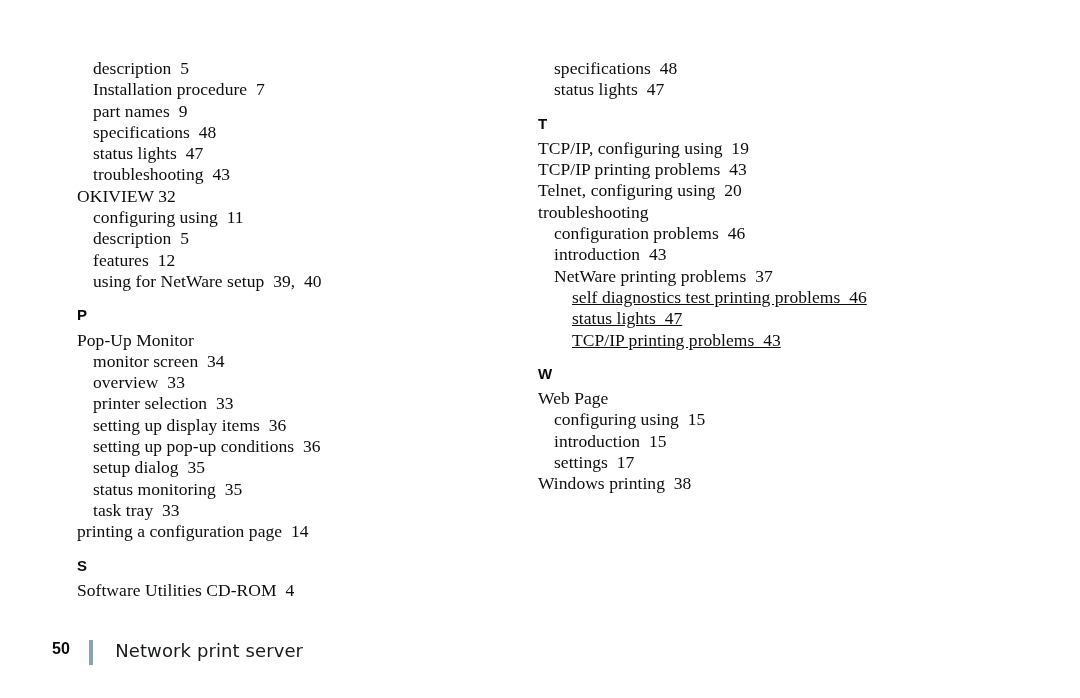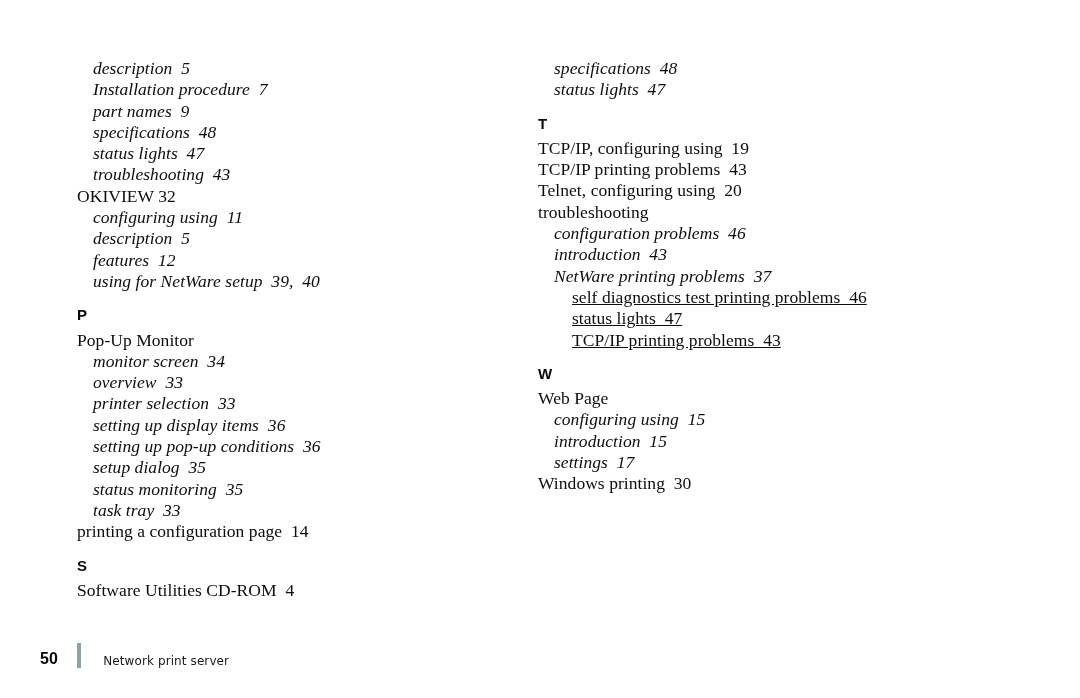--- a/index.html
+++ b/index.html
@@ -27,60 +27,60 @@
 
   .entry {
     font-family: "Liberation Serif", "DejaVu Serif", serif;
     font-size: 17.5px;
     line-height: 21.3px;
     color: #0d0d0d;
     white-space: pre;
     letter-spacing: 0.05px;
   }
   .entry.lvl1 { padding-left: 0px; }
-  .entry.lvl2 { padding-left: 16px; font-style: italic; }
+  .entry.lvl2 { padding-left: 16px; }
   .entry.lvl3 { padding-left: 34px; text-decoration: underline; }
 
   .letter-heading {
     font-family: "Liberation Sans", "DejaVu Sans", sans-serif;
     font-weight: bold;
     font-size: 15px;
     line-height: 21.3px;
     color: #0a0a0a;
     margin-top: 12px;
     margin-bottom: 4px;
     letter-spacing: 0.3px;
   }
 
   
   .footer {
     position: absolute;
-    left: 40px;
+    left: 52px;
     top: 640px;
     display: flex;
-    align-items: flex-end;
+    align-items: flex-start;
     height: 28px;
   }
   .footer-page-number {
     font-family: "Liberation Sans", "DejaVu Sans", sans-serif;
     font-weight: bold;
     font-size: 16px;
     color: #0a0a0a;
     letter-spacing: 0.2px;
   }
   .footer-rule {
     width: 4px;
     height: 25px;
     background: #8ba3ab;
     margin-left: 19px;
     margin-right: 22px;
   }
   .footer-title {
     font-family: "DejaVu Sans", "Liberation Sans", sans-serif;
-    font-size: 12px;
+    font-size: 18px;
     color: #17191a;
     letter-spacing: 0.1px;
   }
 </style>
 </head>
 <body>
 
 <div class="page">
 
   <div class="col col-left">
@@ -121,21 +121,21 @@
       <div class="entry lvl2">introduction  43</div>
       <div class="entry lvl2">NetWare printing problems  37</div>
       <div class="entry lvl3">self diagnostics test printing problems  46</div>
       <div class="entry lvl3">status lights  47</div>
       <div class="entry lvl3">TCP/IP printing problems  43</div>
       <div class="letter-heading">W</div>
       <div class="entry lvl1">Web Page</div>
       <div class="entry lvl2">configuring using  15</div>
       <div class="entry lvl2">introduction  15</div>
       <div class="entry lvl2">settings  17</div>
-      <div class="entry lvl1">Windows printing  30</div>
+      <div class="entry lvl1">Windows printing  38</div>
     </div>
 
   <div class="footer">
     <span class="footer-page-number">50</span>
     <span class="footer-rule" style="background: rgb(139, 163, 171);"></span>
     <span class="footer-title">Network print server</span>
   </div>
 
 </div>
 

